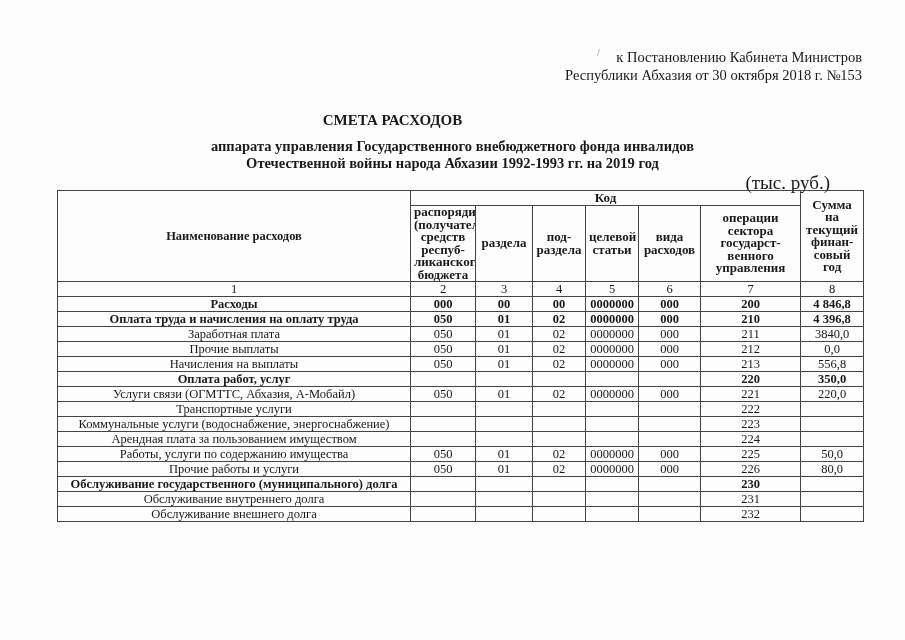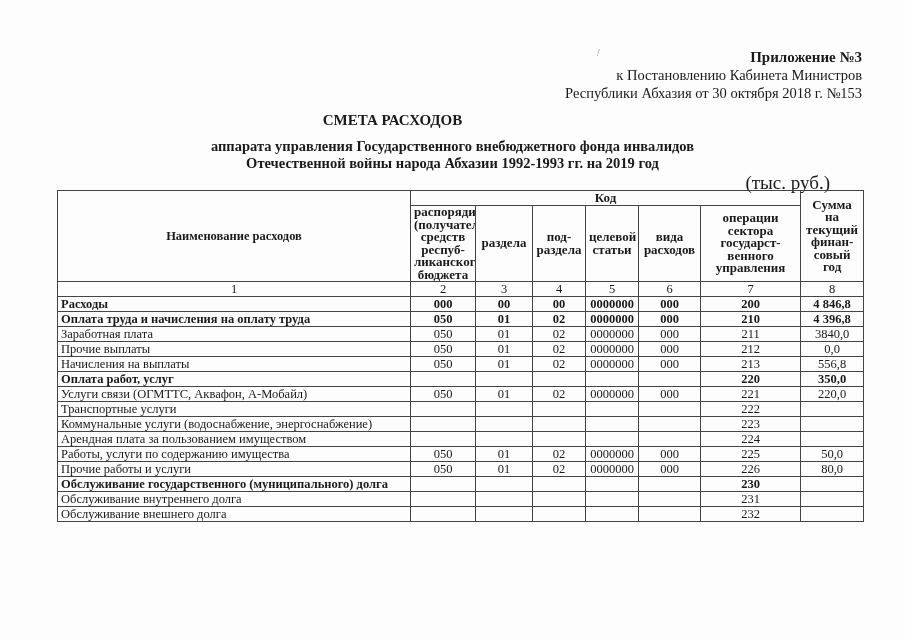--- a/index.html
+++ b/index.html
@@ -29,30 +29,29 @@
       font-size: 12.5px;
     }
     table.budget td, table.budget th {
       border: 1px solid #444; padding: 0 3px; height: 14px; line-height: 14px;
       overflow: hidden; white-space: nowrap;
     }
     table.budget th { font-weight: bold; font-size: 13px; line-height: 12.5px; white-space: normal; }
     th.kod { height: 15px; font-size: 12.5px; }
     th.sub { height: 69px; }
     td.num { text-align: center; }
-    td.name { text-align: left; padding-left: 4px; }
+    td.name { text-align: center; padding-left: 4px; }
     tr.idx td { text-align: center; height: 13px; }
     tr.bold td { font-weight: bold; }
     .mark { position: absolute; color: #888; font-size: 10px; }
   </style>
 </head>
 <body>
 
 <div class="appendix">
-  <div class="title">Приложение №3</div>
   <div>к Постановлению Кабинета Министров</div>
   <div>Республики Абхазия от 30 октября 2018 г. №153</div>
 </div>
 
 <span class="mark" style="left:597px; top:47px;">/</span>
 
 <div class="doc-title">СМЕТА РАСХОДОВ</div>
 <div class="doc-subtitle">
   <div>аппарата управления Государственного внебюджетного фонда инвалидов</div>
   <div>Отечественной войны народа Абхазии 1992-1993 гг. на 2019 год</div>
@@ -150,21 +149,21 @@
         <td class="name">Оплата работ, услуг</td>
         <td class="num"></td>
         <td class="num"></td>
         <td class="num"></td>
         <td class="num"></td>
         <td class="num"></td>
         <td class="num">220</td>
         <td class="num">350,0</td>
       </tr>
       <tr>
-        <td class="name">Услуги связи (ОГМТТС, Аквафон, А-Мобайл)</td>
+        <td class="name">Услуги связи (ОГМТТС, Абхазия, А-Мобайл)</td>
         <td class="num">050</td>
         <td class="num">01</td>
         <td class="num">02</td>
         <td class="num">0000000</td>
         <td class="num">000</td>
         <td class="num">221</td>
         <td class="num">220,0</td>
       </tr>
       <tr>
         <td class="name">Транспортные услуги</td>

